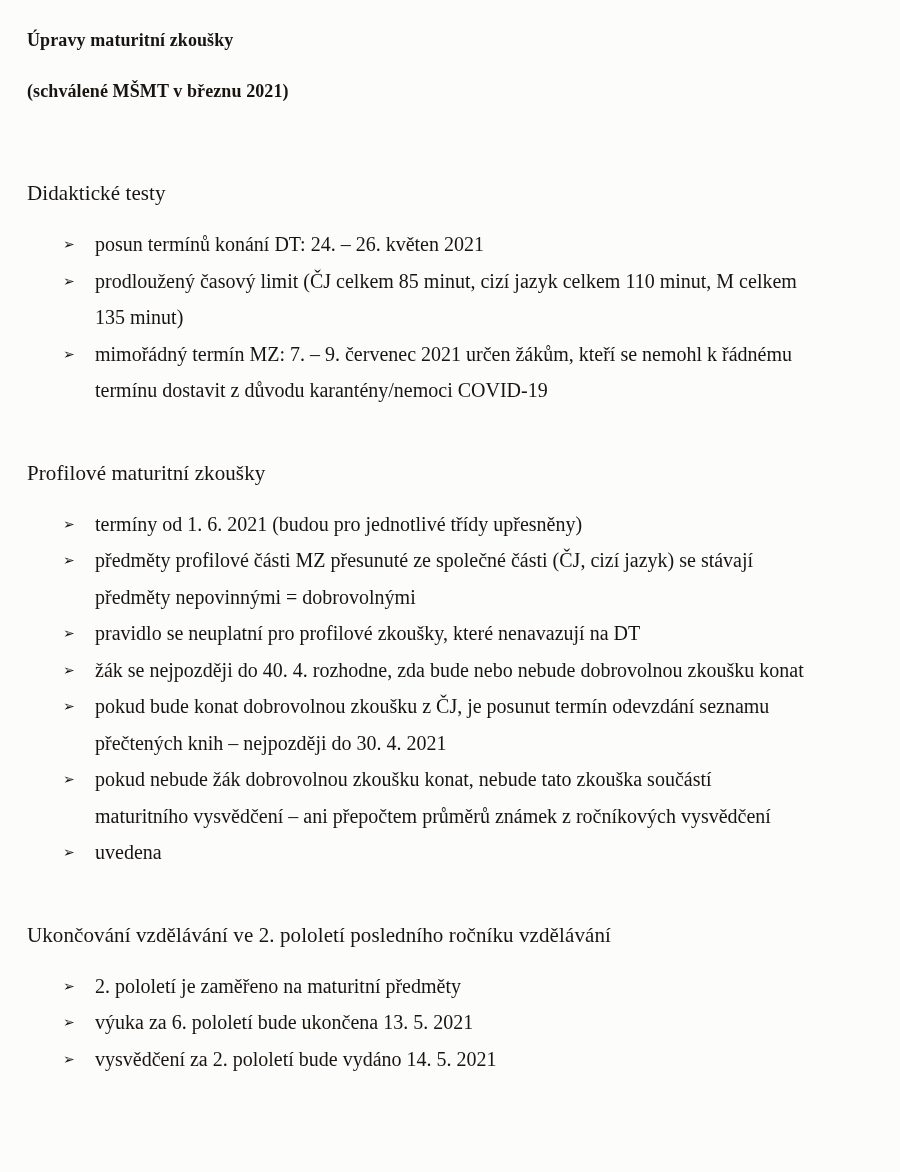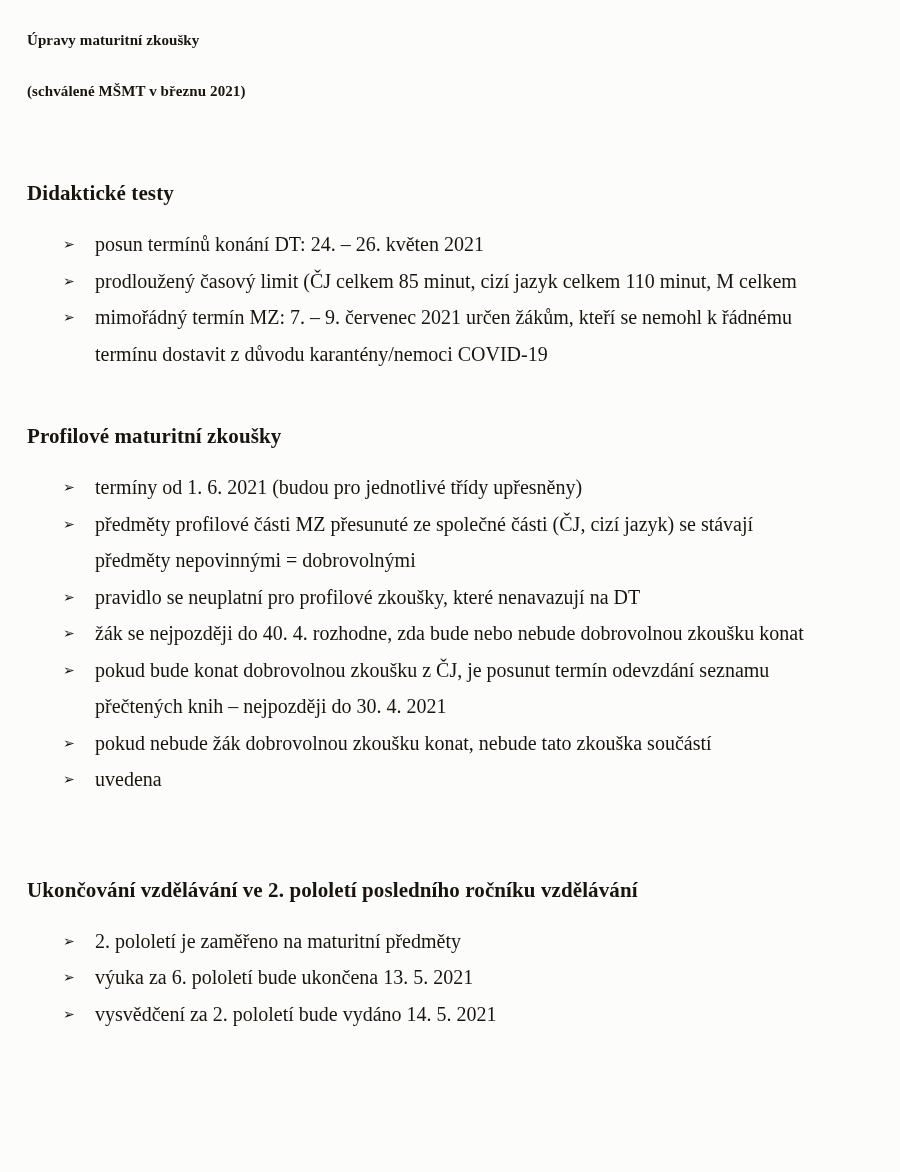--- a/index.html
+++ b/index.html
@@ -14,41 +14,41 @@
     color: #18140f;
     font-family: "Liberation Serif", "DejaVu Serif", serif;
   }
   .page {
     box-sizing: border-box;
     width: 900px;
     height: 1172px;
     padding: 0 28px 0 27px;
   }
   .doc-title {
-    font-size: 15px;
+    font-size: 18px;
     font-weight: 700;
     line-height: 24px;
     letter-spacing: 0.1px;
   }
   .doc-title.first {
     margin-top: 28px;
   }
   .doc-title.second {
     margin-top: 27px;
   }
   .doc-section .sec-heading {
     margin: 0;
     font-size: 21px;
-    font-weight: 700;
+    font-weight: 400;
     line-height: 24px;
     letter-spacing: 0.1px;
   }
   .doc-section:nth-child(1) .sec-heading { margin-top: 78px; }
   .doc-section:nth-child(2) .sec-heading { margin-top: 52px; }
-  .doc-section:nth-child(3) .sec-heading { margin-top: 80px; }
+  .doc-section:nth-child(3) .sec-heading { margin-top: 52px; }
   .bullet-list {
     list-style: none;
     margin: 21px 0 0 0;
     padding: 0 0 0 36px;
   }
   .bullet-item {
     display: flex;
     align-items: flex-start;
   }
   .marker {
@@ -84,20 +84,21 @@
     <span class="marker">➢</span>
     <span class="item-text">
               <span class="line">posun termínů konání DT: 24. – 26. květen 2021</span>
             </span>
   </li>
 
   <li class="bullet-item">
     <span class="marker">➢</span>
     <span class="item-text">
               <span class="line">prodloužený časový limit (ČJ celkem 85 minut, cizí jazyk celkem 110 minut, M celkem</span>
+              <span class="line">135 minut)</span>
             </span>
   </li>
 
   <li class="bullet-item">
     <span class="marker">➢</span>
     <span class="item-text">
               <span class="line">mimořádný termín MZ: 7. – 9. červenec 2021 určen žákům, kteří se nemohl k řádnému</span>
               <span class="line">termínu dostavit z důvodu karantény/nemoci COVID-19</span>
             </span>
   </li>
@@ -141,20 +142,21 @@
     <span class="item-text">
               <span class="line">pokud bude konat dobrovolnou zkoušku z ČJ, je posunut termín odevzdání seznamu</span>
               <span class="line">přečtených knih – nejpozději do 30. 4. 2021</span>
             </span>
   </li>
 
   <li class="bullet-item">
     <span class="marker">➢</span>
     <span class="item-text">
               <span class="line">pokud nebude žák dobrovolnou zkoušku konat, nebude tato zkouška součástí</span>
+              <span class="line">maturitního vysvědčení – ani přepočtem průměrů známek z ročníkových vysvědčení</span>
             </span>
   </li>
 
   <li class="bullet-item">
     <span class="marker">➢</span>
     <span class="item-text">
               <span class="line">uvedena</span>
             </span>
   </li>
 </ul>

